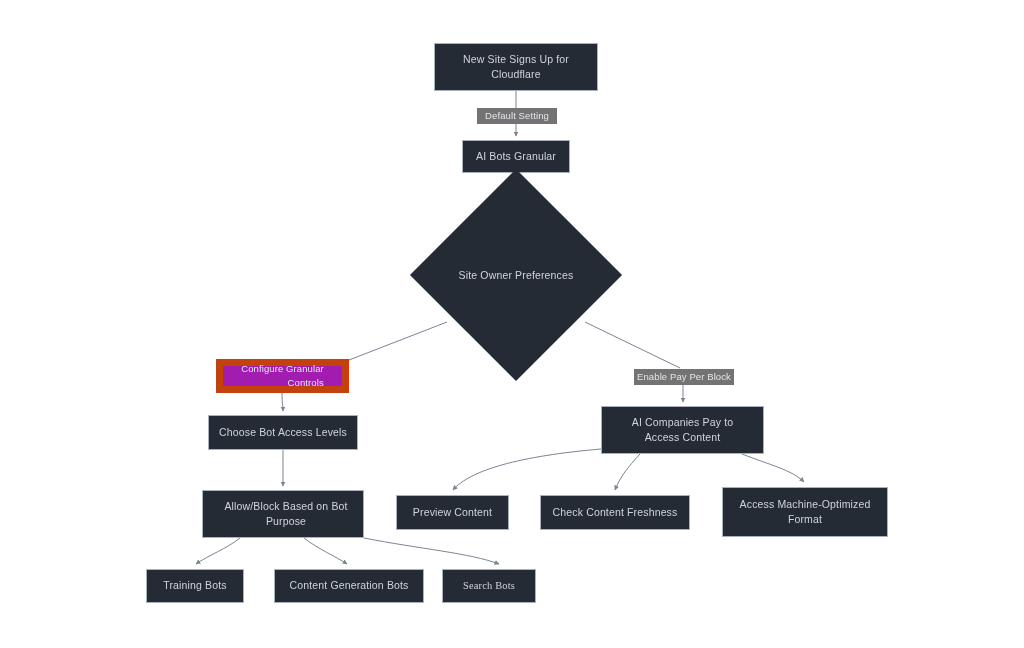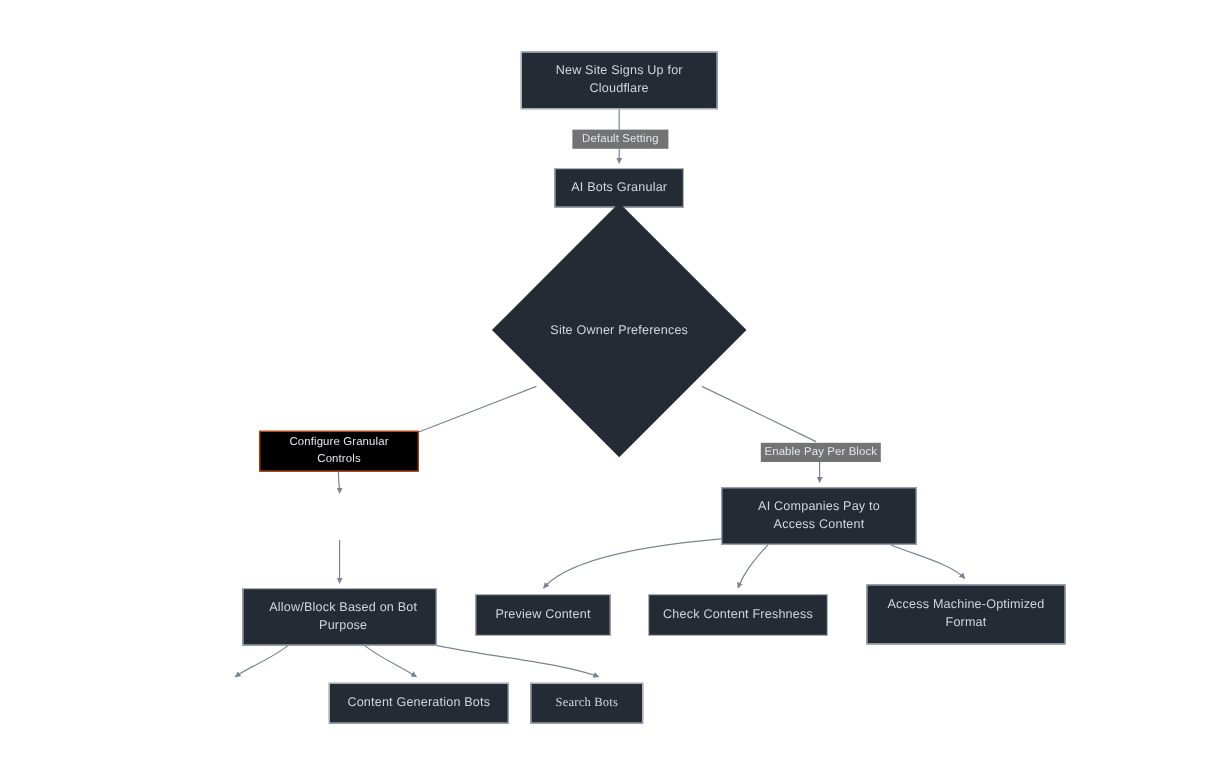--- a/index.html
+++ b/index.html
@@ -82,22 +82,23 @@
     line-height: 1.5;
     letter-spacing: 0.1px;
     text-align: center;
     display: flex;
     align-items: center;
     justify-content: center;
     padding: 1px 3px;
     white-space: pre-line;
   }
   .edge-label.boxed {
-    border: 1px solid #c2410c;
-    background: #000000;
+    border: 7px solid #c2410c;
+    background: #a21caf;
+    text-align: right;
   }
 </style>
 </head>
 <body>
 
 <div id="flow-root">
 
   <svg id="edge-layer" viewBox="0 0 1024 648" width="1024" height="648" xmlns="http://www.w3.org/2000/svg">
     <defs>
       <marker id="arrow" viewBox="0 0 10 10" refX="9" refY="5" markerWidth="5" markerHeight="5" orient="auto-start-reverse">
@@ -142,31 +143,37 @@
 
   <div class="node" style="left:462px; top:140px; width:108px; height:33px;">
     <span class="node-label">AI Bots Granular</span>
   </div>
 
   <div class="diamond" style="left:441px; top:200px; width:150px; height:150px;">
     <div class="diamond-shape"></div>
     <div class="diamond-text">Site Owner Preferences</div>
   </div>
 
+  <div class="node" style="left:208px; top:415px; width:150px; height:35px;">
+    <span class="node-label">Choose Bot Access Levels</span>
+  </div>
 
   <div class="node" style="left:202px; top:490px; width:162px; height:48px;padding-left:14px;">
     <span class="node-label">Allow/Block Based on Bot
 Purpose</span>
   </div>
 
   <div class="node" style="left:601px; top:406px; width:163px; height:48px;">
     <span class="node-label">AI Companies Pay to
 Access Content</span>
   </div>
 
+  <div class="node" style="left:146px; top:569px; width:98px; height:34px;">
+    <span class="node-label">Training Bots</span>
+  </div>
 
   <div class="node" style="left:274px; top:569px; width:150px; height:34px;">
     <span class="node-label">Content Generation Bots</span>
   </div>
 
   <div class="node" style="left:442px; top:569px; width:94px; height:34px;font-family:Liberation Serif, serif;">
     <span class="node-label">Search Bots</span>
   </div>
 
   <div class="node" style="left:396px; top:495px; width:113px; height:35px;">

